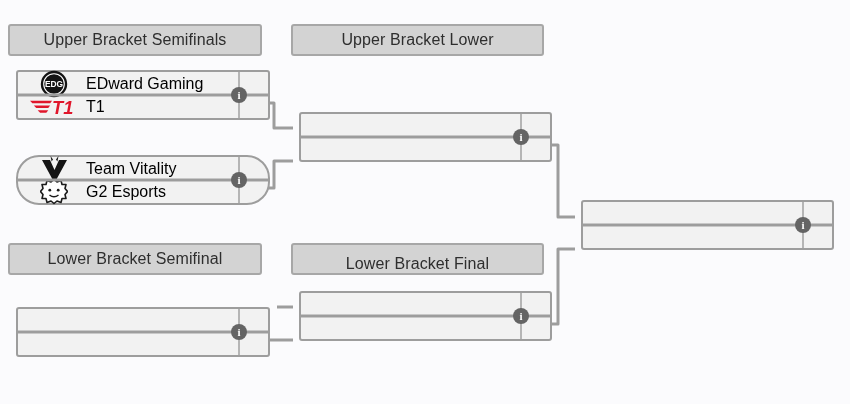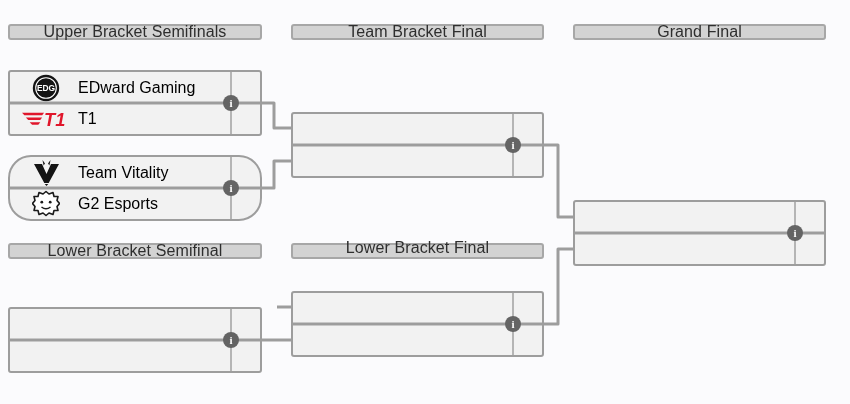--- a/index.html
+++ b/index.html
@@ -3,34 +3,34 @@
 <meta charset="utf-8">
 <style>
   * { margin:0; padding:0; box-sizing:border-box; }
   html,body { width:850px; height:404px; overflow:hidden; }
   body { font-family:"Liberation Sans", sans-serif; background:#fbfbfd; }
   .stage { position:relative; width:850px; height:404px; background:#fbfbfd; }
 
   .connectors { position:absolute; left:0; top:0; z-index:0; }
 
   .round-header {
-    position:absolute; height:16px; z-index:2;
+    position:absolute; height:32px; z-index:2;
     background:#d3d3d3; border:2px solid #a7a7a7; border-radius:3px;
     display:flex; align-items:center; justify-content:center;
     font-size:16px; color:#2e2e2e; letter-spacing:.1px;
   }
   .h-upper-semis { left:8px;  top:24px;  width:254px; }
   .h-upper-final { left:291px; top:24px;  width:253px; }
   .h-grand-final { left:573px; top:24px;  width:253px; }
   .h-lower-semi  { left:8px;  top:243px; width:254px; }
   .h-lower-final { left:291px; top:243px; width:253px;align-items:flex-end; }
 
   .match {
-    position:absolute; height:66px; z-index:2;
-    background:#f2f2f2; border:2px solid #9d9d9d; border-radius:3px;
+    position:absolute; height:50px; z-index:2;
+    background:#f2f2f2; border:2px solid #9d9d9d; border-radius:3px;margin-left:8px;
   }
   .m-ub1    { left:8px;   top:70px;  width:254px; }
   .m-ub2    { left:8px;   top:155px; width:254px;border-radius:23px; }
   .m-ubf    { left:291px; top:112px; width:253px; }
   .m-lbsemi { left:8px;   top:307px; width:254px; }
   .m-lbf    { left:291px; top:291px; width:253px; }
   .m-gf     { left:573px; top:200px; width:253px; }
 
   .slot {
     position:absolute; left:0; right:0; height:50%;
@@ -69,24 +69,21 @@
       <polyline points="542,324 558,324 558,249 575,249"></polyline>
       <polyline points="260,340 293,340"></polyline>
       <polyline points="277,307 293,307"></polyline>
     </g>
   </svg>
 
   <div class="round-header h-upper-semis">
       <span>Upper Bracket Semifinals</span>
     </div>
   <div class="round-header h-upper-final">
-      <span>Team Bracket Final</span>
-    </div>
-  <div class="round-header h-grand-final">
-      <span>Grand Final</span>
+      <span>Upper Bracket Lower</span>
     </div>
   <div class="round-header h-lower-semi">
       <span>Lower Bracket Semifinal</span>
     </div>
   <div class="round-header h-lower-final">
       <span>Lower Bracket Final</span>
     </div>
 
   <div class="match m-ub1">
     <div class="slot top">

